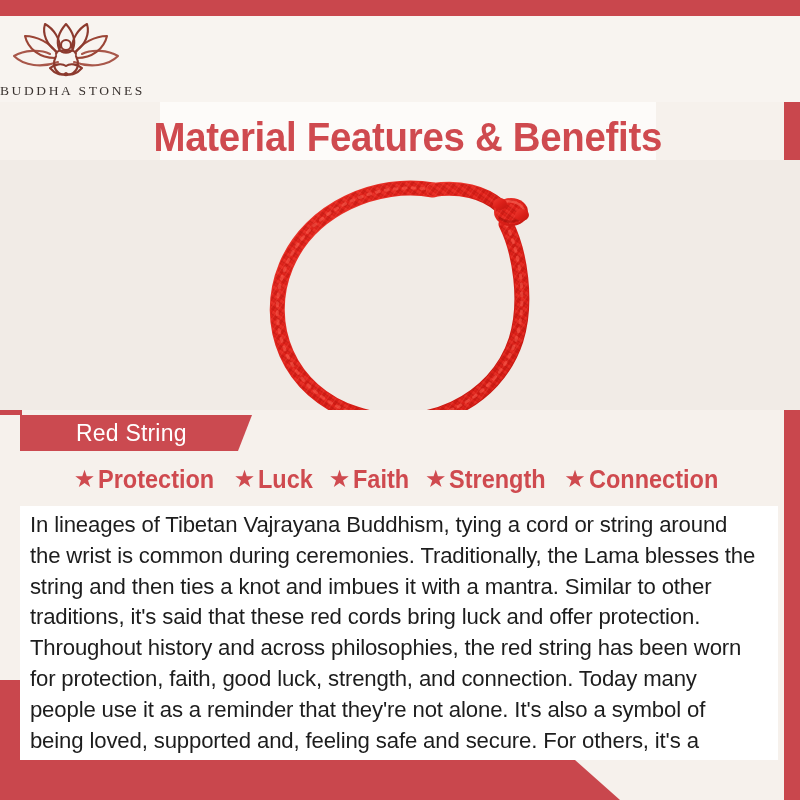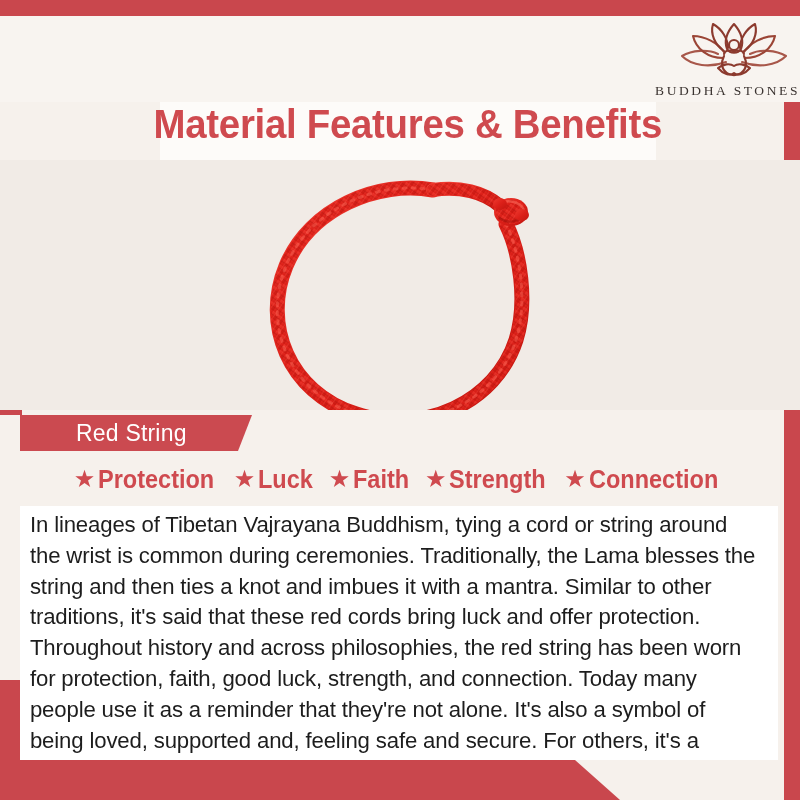--- a/index.html
+++ b/index.html
@@ -57,21 +57,21 @@
   }
 
   
   .header {
     position: absolute;
     left: 0; top: 16px;
     width: 800px; height: 86px;
     background: #f8f4f0;
     display: flex;
     flex-direction: column;
-    align-items: flex-end;
+    align-items: flex-start;
     justify-content: flex-start;
   }
   .logo-mark {
     width: 132px;
     height: 64px;
     display: block;
     margin-top: 2px;
   }
   .logo-word {
     font-family: "Liberation Serif", serif;
@@ -82,21 +82,21 @@
     white-space: nowrap;
   }
 
   
   .title-banner {
     position: absolute;
     left: 160px; top: 102px;
     width: 496px; height: 58px;
     background: #fdfbf9;
     display: flex;
-    align-items: flex-start;
+    align-items: flex-end;
     justify-content: center;
   }
   .title-text {
     font-family: "Liberation Sans Narrow", "Liberation Sans", sans-serif;
     font-weight: bold;
     font-size: 40px;
     color: #cf4a4f;
     letter-spacing: -0.3px;
     transform: scaleX(0.96);
     white-space: nowrap;

